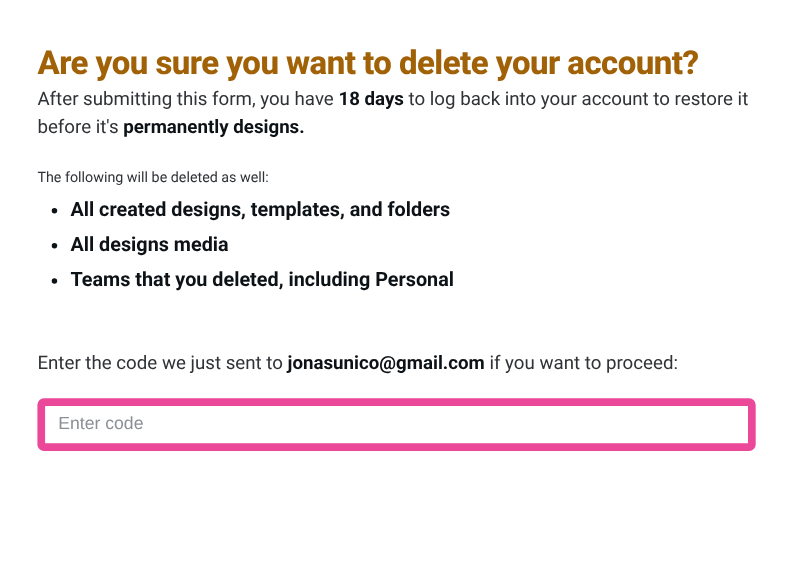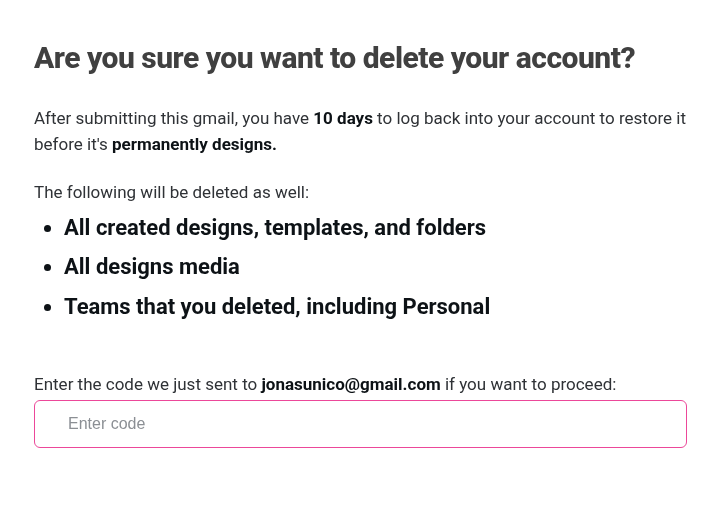--- a/index.html
+++ b/index.html
@@ -12,80 +12,79 @@
       background: #ffffff;
       padding: 38px 34px;
       width: 721px;
       color: #0d1216;
     }
     .heading {
       font-size: 30px;
       font-weight: 800;
       line-height: 1.3;
       letter-spacing: -0.5px;
-      color: #404040;
-      margin-bottom: 28px;
+      color: #a16207;
     }
     .para {
       font-size: 17px;
       line-height: 1.55;
       color: #2f3236;
       margin-bottom: 24px;
     }
     .intro strong {
       font-weight: 700;
       color: #0d1216;
     }
     .list-intro {
-      font-size: 17px;
+      font-size: 13px;
       color: #2f3236;
       margin-bottom: 6px;
     }
     ul {
       padding-left: 30px;
       margin-bottom: 48px;
     }
     li {
-      font-size: 22px;
+      font-size: 18px;
       font-weight: 700;
       color: #0d1216;
       line-height: 1.8;
     }
     .prompt {
       font-size: 17px;
       color: #2f3236;
-      margin-bottom: 6px;
+      margin-bottom: 22px;
     }
     .prompt strong {
       font-weight: 700;
       color: #0d1216;
     }
     .code-input {
       width: 100%;
       height: 48px;
-      border: 1px solid #ec4899;
+      border: 7px solid #ec4899;
       border-radius: 6px;
-      padding: 0 33px;
+      padding: 0 12px;
       font-size: 16px;
       color: #0d1216;
       outline: none;
     }
     .code-input::placeholder {
       color: #8b8f94;
     }
   </style>
 </head>
 <body>
 
 
 
 <h1 class="heading">Are you sure you want to delete your account?</h1>
 
 <p class="para intro">
-  <span>After submitting this gmail, you have </span><strong>10 days</strong><span> to log back into your account to restore it before it's </span><strong>permanently designs.</strong>
+  <span>After submitting this form, you have </span><strong>18 days</strong><span> to log back into your account to restore it before it's </span><strong>permanently designs.</strong>
 </p>
 
 <p class="list-intro">The following will be deleted as well:</p>
 <ul>
   <li>All created designs, templates, and folders</li>
   <li>All designs media</li>
   <li>Teams that you deleted, including Personal</li>
 </ul>
 
 <p class="prompt">

